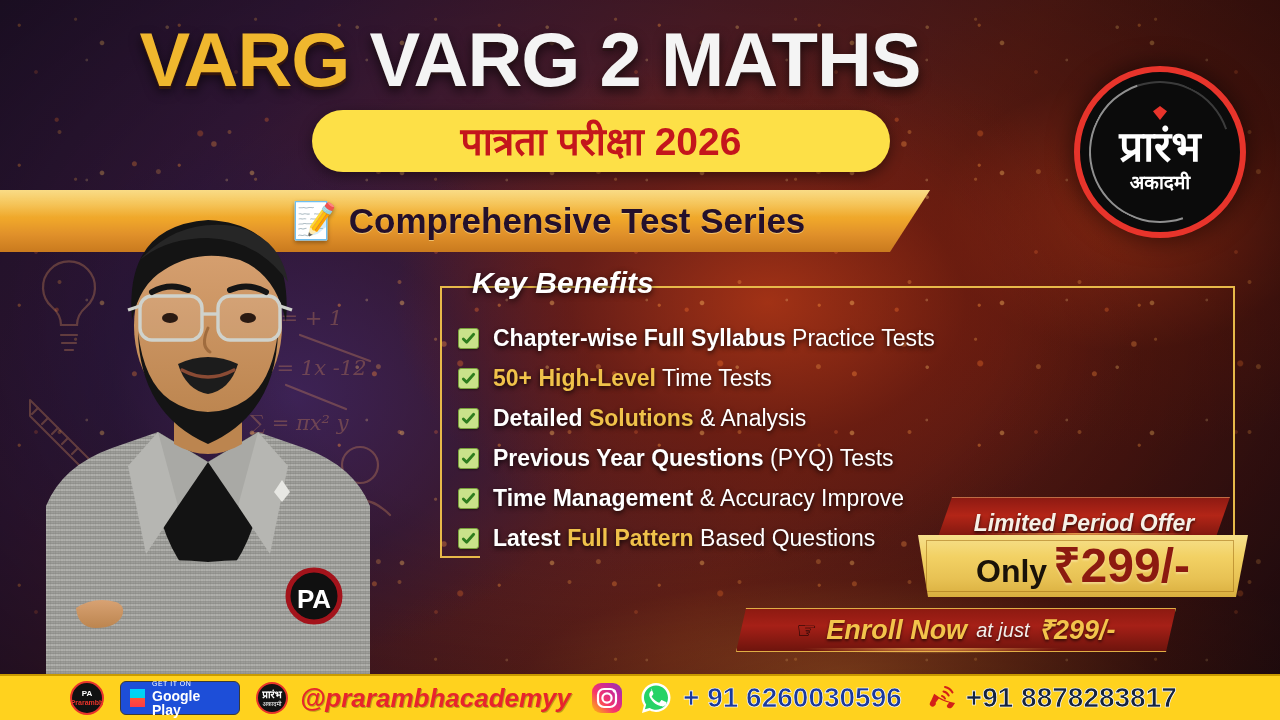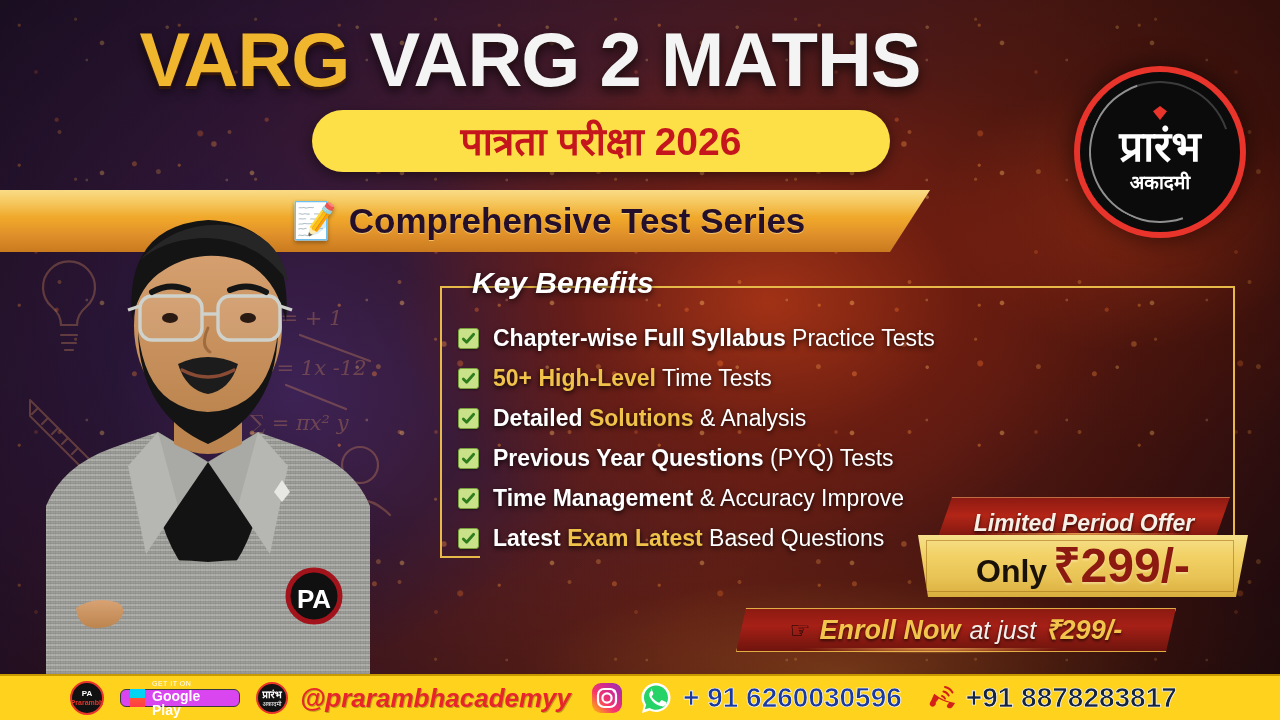--- a/index.html
+++ b/index.html
@@ -192,21 +192,21 @@
     display:flex; align-items:center; justify-content:center;
     border:1.5px solid #E0AE45;
   }
   .cta-glow {
     position:absolute; left:730px; top:648px; width:450px; height:14px;
     background:radial-gradient(ellipse 180px 8px at 45% 0%, rgba(255,190,90,.8), rgba(255,150,50,0) 72%);
   }
   .cta-row { display:flex; align-items:center; gap:9px; line-height:1; white-space:nowrap; }
   .cta-hand { font-size:23px; }
   .cta-gold { font-size:27px; font-weight:bold; font-style:italic; color:#F3C44B; text-shadow:0 2px 3px rgba(0,0,0,.6); }
-  .cta-white{ font-size:25px; font-weight:normal; font-style:italic; color:#F2F0EC; text-shadow:0 2px 3px rgba(0,0,0,.6); }
+  .cta-white{ font-size:20px; font-weight:normal; font-style:italic; color:#F2F0EC; text-shadow:0 2px 3px rgba(0,0,0,.6); }
   .cta-price{ font-size:27px; font-weight:bold; font-style:italic; color:#F3C44B; text-shadow:0 2px 3px rgba(0,0,0,.6); }
 
   
   .presenter { position:absolute; left:28px; bottom:46px; width:360px; height:560px; }
   .presenter svg { width:100%; height:100%; display:block; }
 
   
   .footer {
     position:absolute; left:0; bottom:0; width:1280px; height:46px;
     background:#FFD21E;
@@ -216,21 +216,21 @@
   .pa-badge {
     width:34px; height:34px; border-radius:50%; background:#111;
     border:2px solid #E8342B; margin-left:62px;
     display:flex; flex-direction:column; align-items:center; justify-content:center;
     flex:0 0 34px;
   }
   .pa-badge .t1 { color:#fff; font-size:8px; font-weight:bold; line-height:1; }
   .pa-badge .t2 { color:#E8342B; font-size:7px; font-weight:bold; line-height:1; margin-top:1px; }
 
   .gplay {
-    margin-left:16px; width:120px; height:18px; background:#d946ef; border-radius:6px;
+    margin-left:16px; width:120px; height:34px; background:#1d4ed8; border-radius:6px;
     display:flex; align-items:center; gap:7px; padding:0 9px; flex:0 0 120px;
     border:1px solid #3a3a3a;
   }
   .gplay-tri { width:0;height:0; border-left:15px solid; border-image:linear-gradient(180deg,#00D0FF,#00F076,#FFCE00,#FF3A44) 1;
                border-top:9px solid transparent; border-bottom:9px solid transparent; flex:0 0 15px; }
   .gplay-txt { display:flex; flex-direction:column; line-height:1; }
   .gplay-txt .a { color:#fff; font-size:7px; letter-spacing:.5px; }
   .gplay-txt .b { color:#fff; font-size:14px; font-weight:bold; margin-top:2px; }
 
   .mini-logo {
@@ -361,21 +361,21 @@
         <span class="b">Time Management</span><span class="g"></span><span class="n"> &amp; Accuracy Improve</span>
       </span>
     </div>
     <div class="kb-item">
       <span class="check">
         <svg viewBox="0 0 16 16">
             <path d="M2.5 8.5 L6 12 L13.5 3.5" stroke="#2E7D1E" stroke-width="3" fill="none" stroke-linecap="round" stroke-linejoin="round"></path>
           </svg>
       </span>
       <span class="kb-text">
-        <span class="b">Latest </span><span class="g">Exam Latest</span><span class="n"> Based Questions</span>
+        <span class="b">Latest </span><span class="g">Full Pattern</span><span class="n"> Based Questions</span>
       </span>
     </div>
   </div>
 
   <div class="offer-ribbon">
     <span class="offer-ribbon-text">Limited Period Offer</span>
   </div>
   <div class="offer-underglow"></div>
 
   <div class="price-panel">

